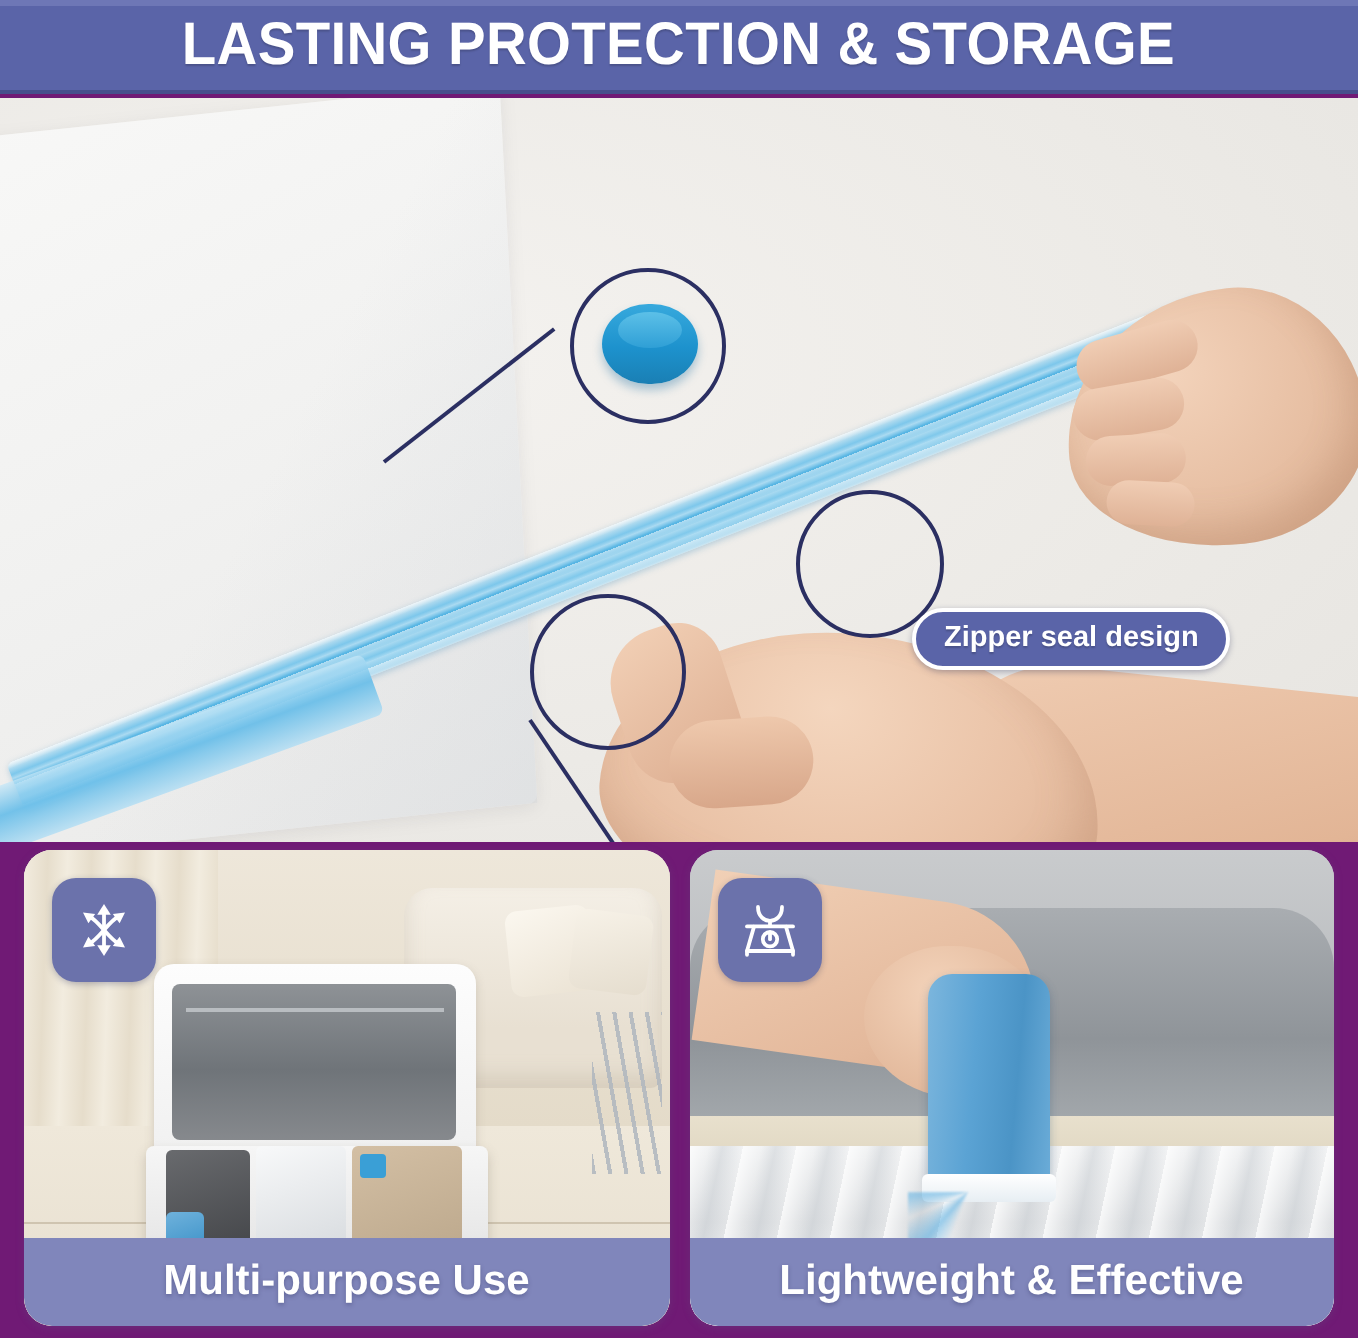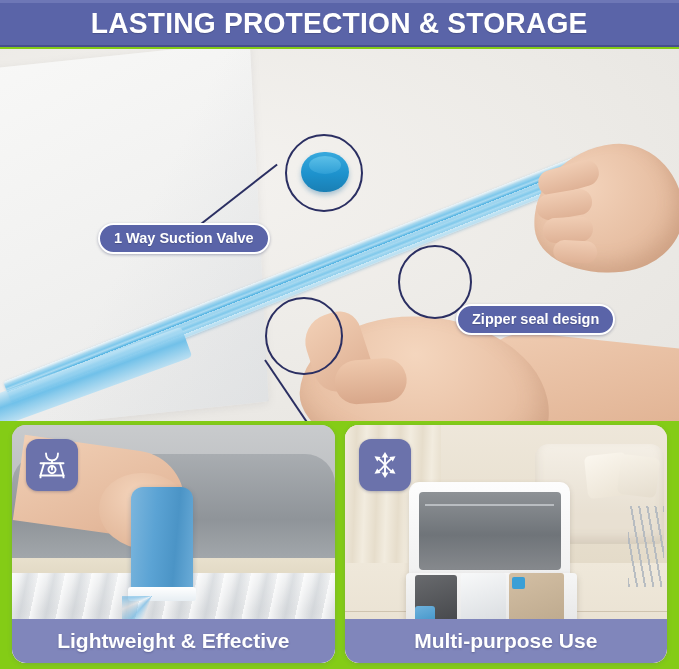--- a/index.html
+++ b/index.html
@@ -2,21 +2,21 @@
 <html><head>
 <meta charset="utf-8">
 <style>
   * { box-sizing: border-box; margin: 0; padding: 0; }
   html, body {
     width: 679px; height: 669px;
     background: #ffffff;
     font-family: "Liberation Sans", sans-serif;
     overflow: hidden;
   }
-  #page { position: relative; width: 679px; height: 669px; background: #84cc16; }
+  #page { position: relative; width: 679px; height: 669px; background: #701a75; }
 
   
   .header-bar {
     position: absolute; left: 0; top: 0; width: 679px; height: 47px;
     background: #5a64a8;
     border-bottom: 2px solid #474f8c;
     display: flex; align-items: center; justify-content: center;
   }
   .header-bar::before {
     content: ""; position: absolute; left: 0; top: 0; width: 100%; height: 3px;
@@ -374,62 +374,31 @@
     </div>
 
     <div class="hand-mid">
       <div class="t1"></div>
       <div class="t2"></div>
     </div>
 
     <div class="valve-cap"></div>
     <div class="circle-call c-valve"></div>
     <div class="leader ld-valve"></div>
-    <div class="pill p-valve">1 Way Suction Valve</div>
 
     <div class="circle-call c-zipper"></div>
     <div class="leader ld-zipper"></div>
     <div class="pill p-zipper">Zipper seal design</div>
 
     <div class="circle-call c-full"></div>
     <div class="leader ld-full"></div>
 
   </div>
 
   <div class="panels">
-
-    <div class="panel">
-      <div class="scene-pump">
-        <div class="sp-wall"></div>
-        <div class="sp-sofa"></div>
-        <div class="sp-ledge"></div>
-        <div class="sp-bag"></div>
-        <div class="sp-wrink"></div>
-        <div class="sp-arm"></div>
-        <div class="sp-hand"></div>
-        <div class="sp-pump"></div>
-        <div class="sp-pump-ring"></div>
-        <div class="sp-suction"></div>
-      </div>
-      <div class="badge">
-        <svg width="34" height="34" viewBox="0 0 34 34" fill="none" stroke="#ffffff" stroke-width="1.9" stroke-linecap="round" stroke-linejoin="round">
-          <path d="M11 5.5 C11 10.2 14 12.4 17 12.4 C20 12.4 23 10.2 23 5.5"></path>
-          <line x1="5.5" y1="15.2" x2="28.5" y2="15.2"></line>
-          <line x1="17" y1="12.6" x2="17" y2="15"></line>
-          <path d="M9 15.4 L5.5 27.5 L28.5 27.5 L25 15.4"></path>
-          <circle cx="17" cy="21.6" r="3.6"></circle>
-          <line x1="17" y1="21.6" x2="17" y2="18.6"></line>
-          <line x1="5.5" y1="27.5" x2="5.5" y2="29.4"></line>
-          <line x1="28.5" y1="27.5" x2="28.5" y2="29.4"></line>
-        </svg>
-      </div>
-      <div class="caption">
-        <span>Lightweight &amp; Effective</span>
-      </div>
-    </div>
 
     <div class="panel">
       <div class="scene-case">
         <div class="sc-wall"></div>
         <div class="sc-curtain"></div>
         <div class="sc-sofa"></div>
         <div class="sc-pillow1"></div>
         <div class="sc-pillow2"></div>
         <div class="sc-floor"></div>
         <div class="sc-floorline"></div>
@@ -456,14 +425,44 @@
           <polygon points="27.5,8.2 21.4,9 24.8,13.6" fill="#ffffff" stroke="none"></polygon>
           <polygon points="6.5,25.8 12.6,25 9.2,20.4" fill="#ffffff" stroke="none"></polygon>
           <polygon points="27.5,25.8 21.4,25 24.8,20.4" fill="#ffffff" stroke="none"></polygon>
         </svg>
       </div>
       <div class="caption">
         <span>Multi-purpose Use</span>
       </div>
     </div>
 
+    <div class="panel">
+      <div class="scene-pump">
+        <div class="sp-wall"></div>
+        <div class="sp-sofa"></div>
+        <div class="sp-ledge"></div>
+        <div class="sp-bag"></div>
+        <div class="sp-wrink"></div>
+        <div class="sp-arm"></div>
+        <div class="sp-hand"></div>
+        <div class="sp-pump"></div>
+        <div class="sp-pump-ring"></div>
+        <div class="sp-suction"></div>
+      </div>
+      <div class="badge">
+        <svg width="34" height="34" viewBox="0 0 34 34" fill="none" stroke="#ffffff" stroke-width="1.9" stroke-linecap="round" stroke-linejoin="round">
+          <path d="M11 5.5 C11 10.2 14 12.4 17 12.4 C20 12.4 23 10.2 23 5.5"></path>
+          <line x1="5.5" y1="15.2" x2="28.5" y2="15.2"></line>
+          <line x1="17" y1="12.6" x2="17" y2="15"></line>
+          <path d="M9 15.4 L5.5 27.5 L28.5 27.5 L25 15.4"></path>
+          <circle cx="17" cy="21.6" r="3.6"></circle>
+          <line x1="17" y1="21.6" x2="17" y2="18.6"></line>
+          <line x1="5.5" y1="27.5" x2="5.5" y2="29.4"></line>
+          <line x1="28.5" y1="27.5" x2="28.5" y2="29.4"></line>
+        </svg>
+      </div>
+      <div class="caption">
+        <span>Lightweight &amp; Effective</span>
+      </div>
+    </div>
+
   </div>
 </div>
 
 </body></html>

